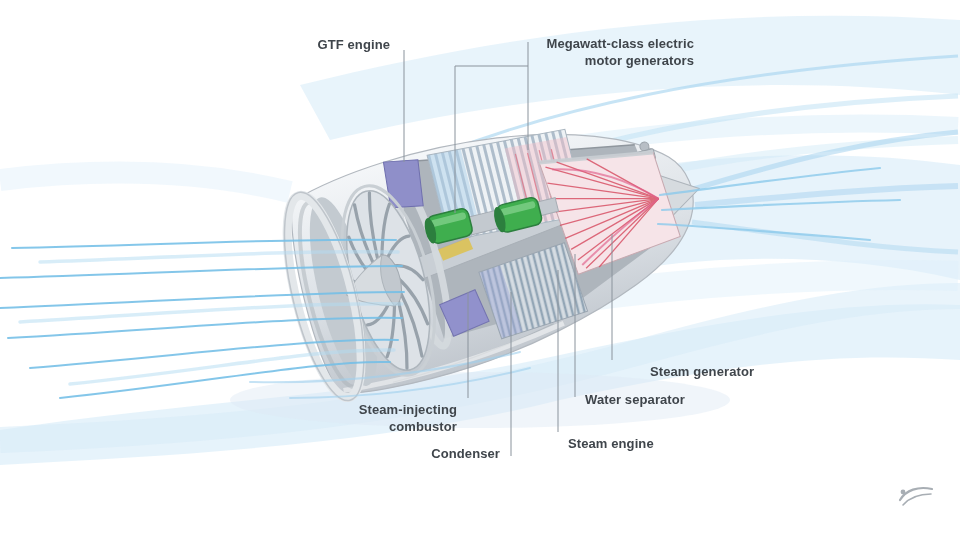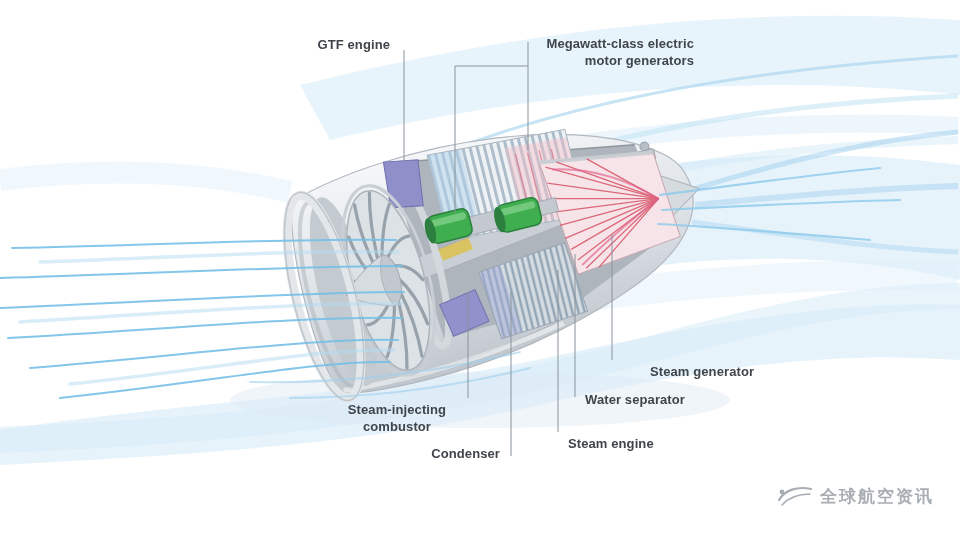--- a/index.html
+++ b/index.html
@@ -195,26 +195,25 @@
   <div class="callout r" style="right:570px;top:37px;">GTF engine</div>
 
   <div class="callout" style="left:538px;top:36px;width:156px;">Megawatt-class electric motor generators</div>
 
   <div class="callout" style="left:622px;top:364px;margin-left:28px;">Steam generator</div>
 
   <div class="callout" style="left:585px;top:392px;">Water separator</div>
 
   <div class="callout" style="left:568px;top:436px;">Steam engine</div>
 
-  <div class="callout r" style="right:503px;top:402px;width:120px;text-align:center;">Steam-injecting combustor</div>
+  <div class="callout r" style="right:503px;top:402px;width:120px;">Steam-injecting combustor</div>
 
   <div class="callout r" style="right:460px;top:446px;">Condenser</div>
 
   <div class="watermark">
     <svg width="36" height="24" viewBox="0 0 36 24">
       <path d="M2,16 C8,6 20,2 34,5" fill="none" stroke="#a8aeb4" stroke-width="2.2" stroke-linecap="round"></path>
       <path d="M5,21 C12,13 22,10 33,10" fill="none" stroke="#a8aeb4" stroke-width="1.6" stroke-linecap="round"></path>
       <circle cx="5" cy="8" r="2.4" fill="#a8aeb4"></circle>
     </svg>
-    <span>全球航空资讯</span>
   </div>
 
 </div>
 
 </body></html>

